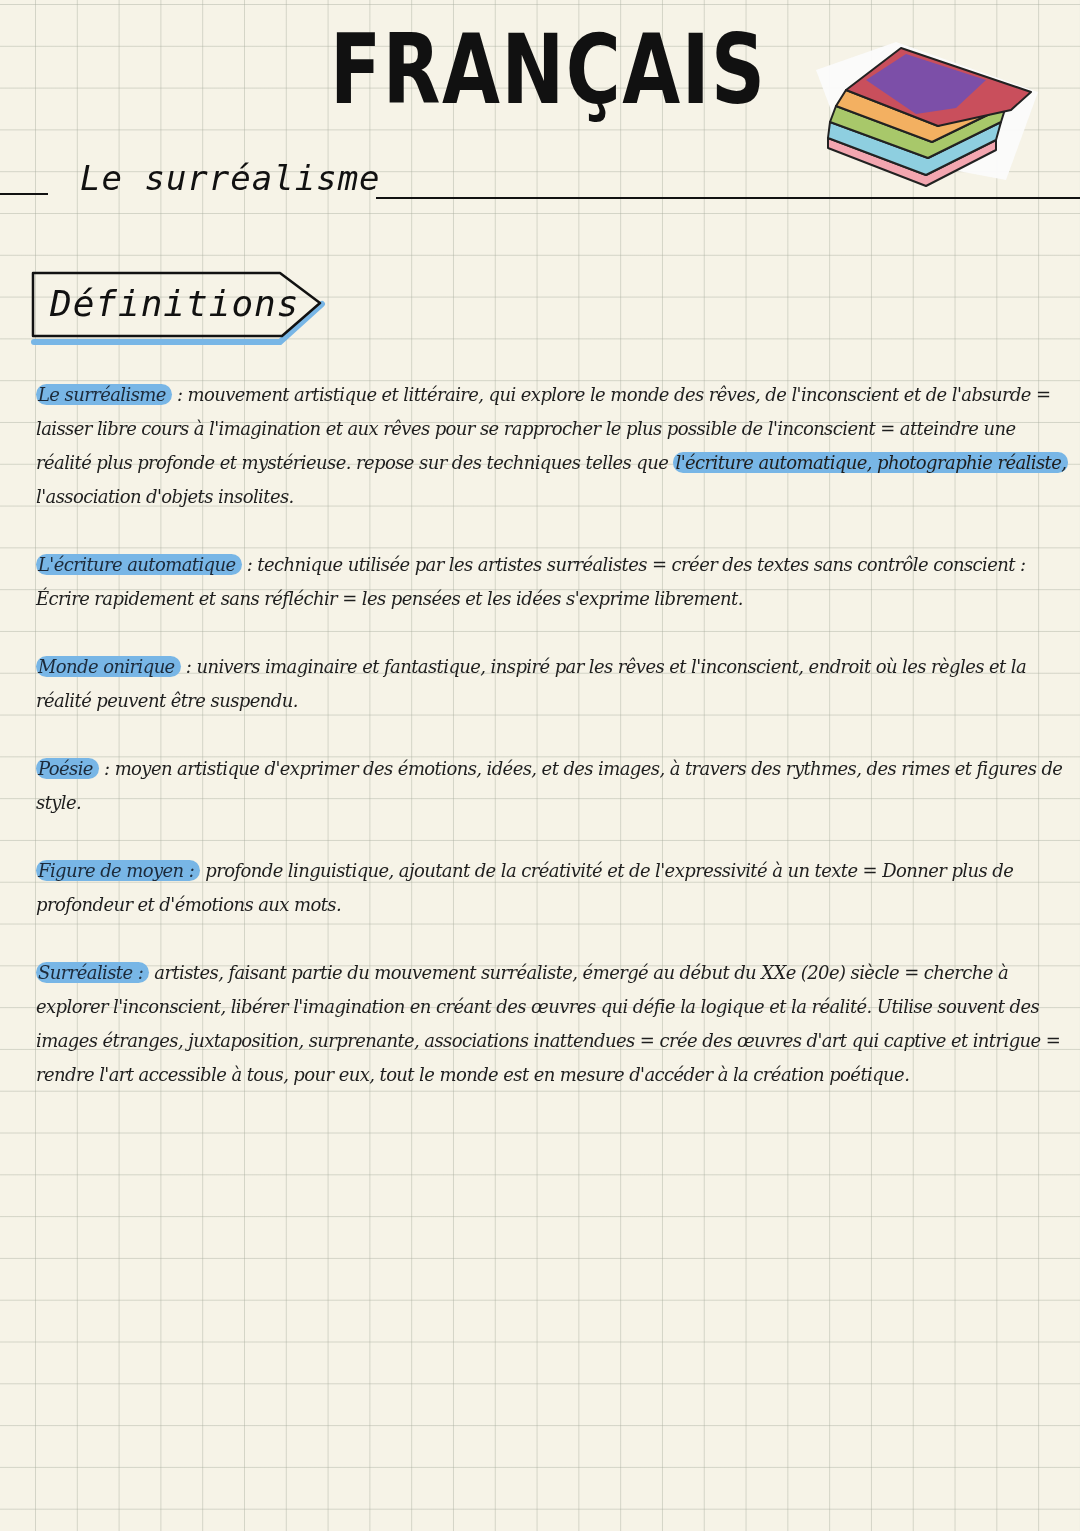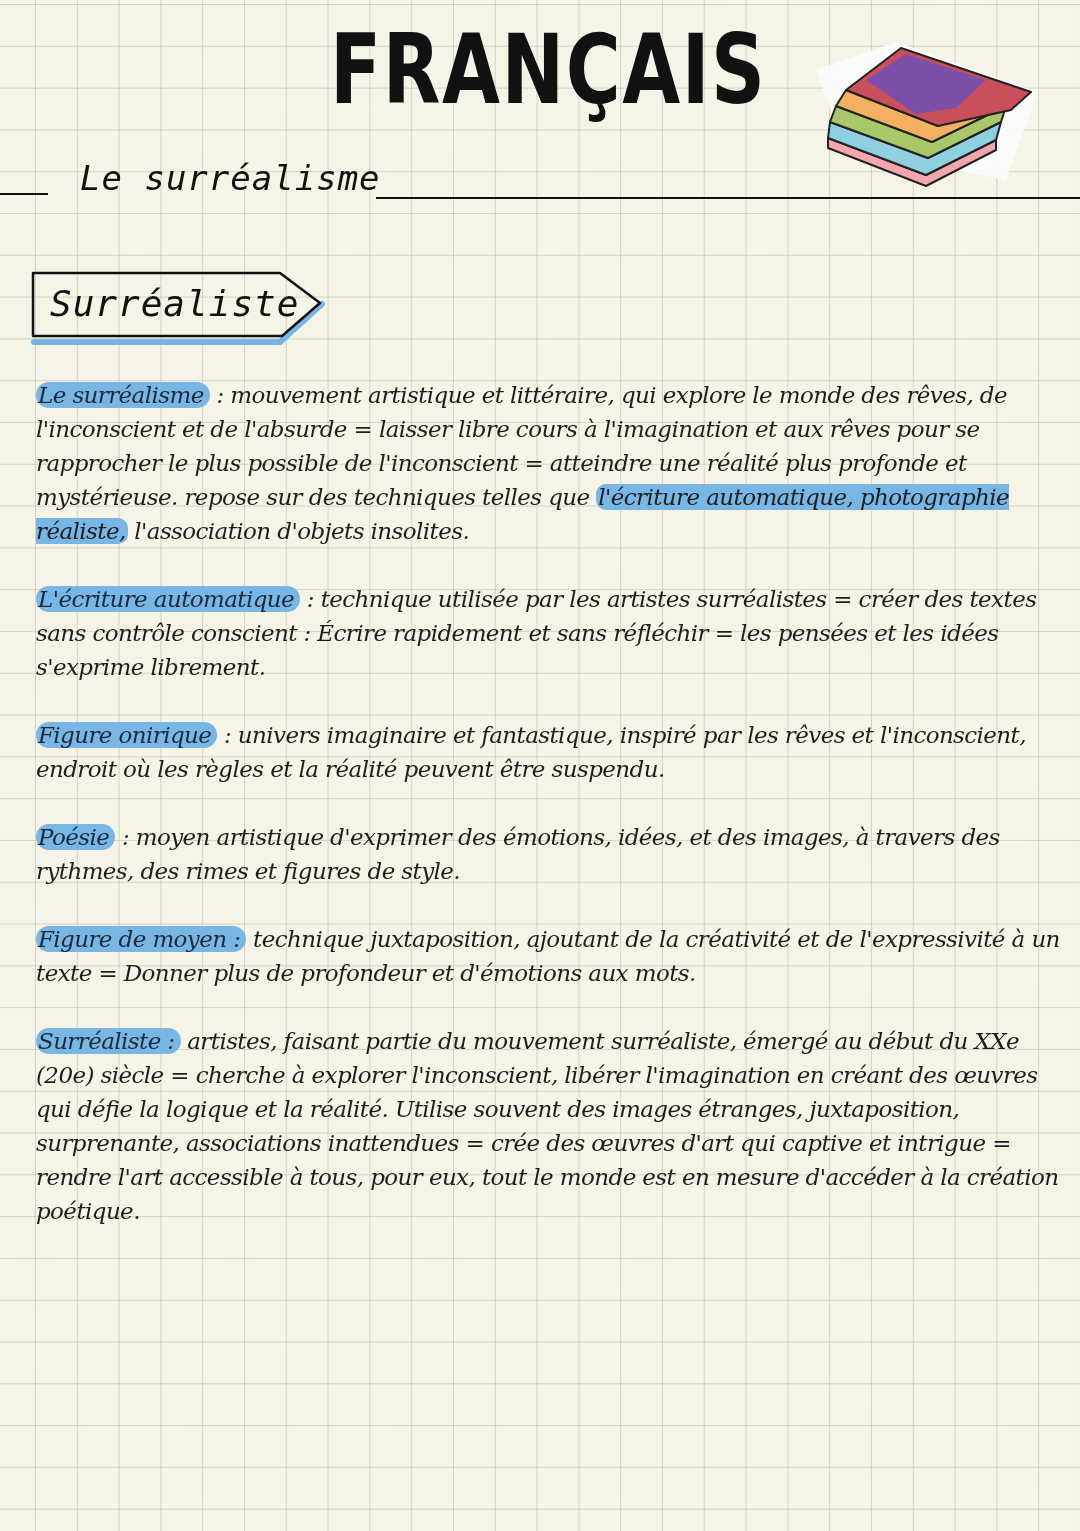--- a/index.html
+++ b/index.html
@@ -26,21 +26,21 @@
     font-size:34px; font-style:italic; letter-spacing:1px; color:#111;
   }
   .subtitle-line-right { position:absolute; left:376px; top:197px; width:704px; height:2px; background:#111; }
   .def-tag { position:absolute; left:30px; top:270px; width:300px; height:80px; }
   .def-tag-label {
     position:absolute; left:50px; top:283px; font-family:"DejaVu Sans Mono", monospace;
     font-size:36px; font-style:italic; color:#111; letter-spacing:1px;
   }
   .content {
     position:absolute; left:36px; top:378px; width:1035px;
-    font-size:23px; font-style:italic; line-height:34px; letter-spacing:-0.6px;
+    font-size:18px; font-style:italic; line-height:34px; letter-spacing:-0.6px;
   }
   .entry { margin:0 0 34px 0; }
   .term {
     background:#78b6e6; border-radius:14px; padding:0 6px 0 2px; color:#1c2a3a;
   }
   .hl { background:#78b6e6; border-radius:10px; padding:0 2px; }
 </style>
 </head>
 <body>
 
@@ -59,34 +59,34 @@
 </svg>
 
 <div class="subtitle-line-left"></div>
 <div class="subtitle">Le surréalisme</div>
 <div class="subtitle-line-right"></div>
 
 <svg class="def-tag" viewBox="0 0 300 80">
   <path d="M4 72 L250 72 L292 34" fill="none" stroke="#78b6e6" stroke-width="6" stroke-linecap="round"></path>
   <path d="M3 3 L250 3 L290 33 L252 66 L3 66 Z" fill="none" stroke="#111" stroke-width="2.5" stroke-linejoin="round"></path>
 </svg>
-<div class="def-tag-label">Surréaliste</div>
+<div class="def-tag-label">Définitions</div>
 
 <div class="content">
   <p class="entry">
     <span class="term">Le surréalisme</span><span> : mouvement artistique et littéraire, qui explore le monde des rêves, de l'inconscient et de l'absurde = laisser libre cours à l'imagination et aux rêves pour se rapprocher le plus possible de l'inconscient = atteindre une réalité plus profonde et mystérieuse. repose sur des techniques telles que </span><span class="hl">l'écriture automatique, photographie réaliste,</span><span> l'association d'objets insolites.</span>
   </p>
   <p class="entry">
     <span class="term">L'écriture automatique</span><span> : technique utilisée par les artistes surréalistes = créer des textes sans contrôle conscient : Écrire rapidement et sans réfléchir = les pensées et les idées s'exprime librement.</span>
   </p>
   <p class="entry">
-    <span class="term">Figure onirique</span><span> : univers imaginaire et fantastique, inspiré par les rêves et l'inconscient, endroit où les règles et la réalité peuvent être suspendu.</span>
+    <span class="term">Monde onirique</span><span> : univers imaginaire et fantastique, inspiré par les rêves et l'inconscient, endroit où les règles et la réalité peuvent être suspendu.</span>
   </p>
   <p class="entry">
     <span class="term">Poésie</span><span> : moyen artistique d'exprimer des émotions, idées, et des images, à travers des rythmes, des rimes et figures de style.</span>
   </p>
   <p class="entry">
-    <span class="term">Figure de moyen :</span><span> technique juxtaposition, ajoutant de la créativité et de l'expressivité à un texte = Donner plus de profondeur et d'émotions aux mots.</span>
+    <span class="term">Figure de moyen :</span><span> profonde linguistique, ajoutant de la créativité et de l'expressivité à un texte = Donner plus de profondeur et d'émotions aux mots.</span>
   </p>
   <p class="entry">
     <span class="term">Surréaliste :</span><span> artistes, faisant partie du mouvement surréaliste, émergé au début du XXe (20e) siècle = cherche à explorer l'inconscient, libérer l'imagination en créant des œuvres qui défie la logique et la réalité. Utilise souvent des images étranges, juxtaposition, surprenante, associations inattendues = crée des œuvres d'art qui captive et intrigue = rendre l'art accessible à tous, pour eux, tout le monde est en mesure d'accéder à la création poétique.</span>
   </p>
 </div>
 
 </body></html>

